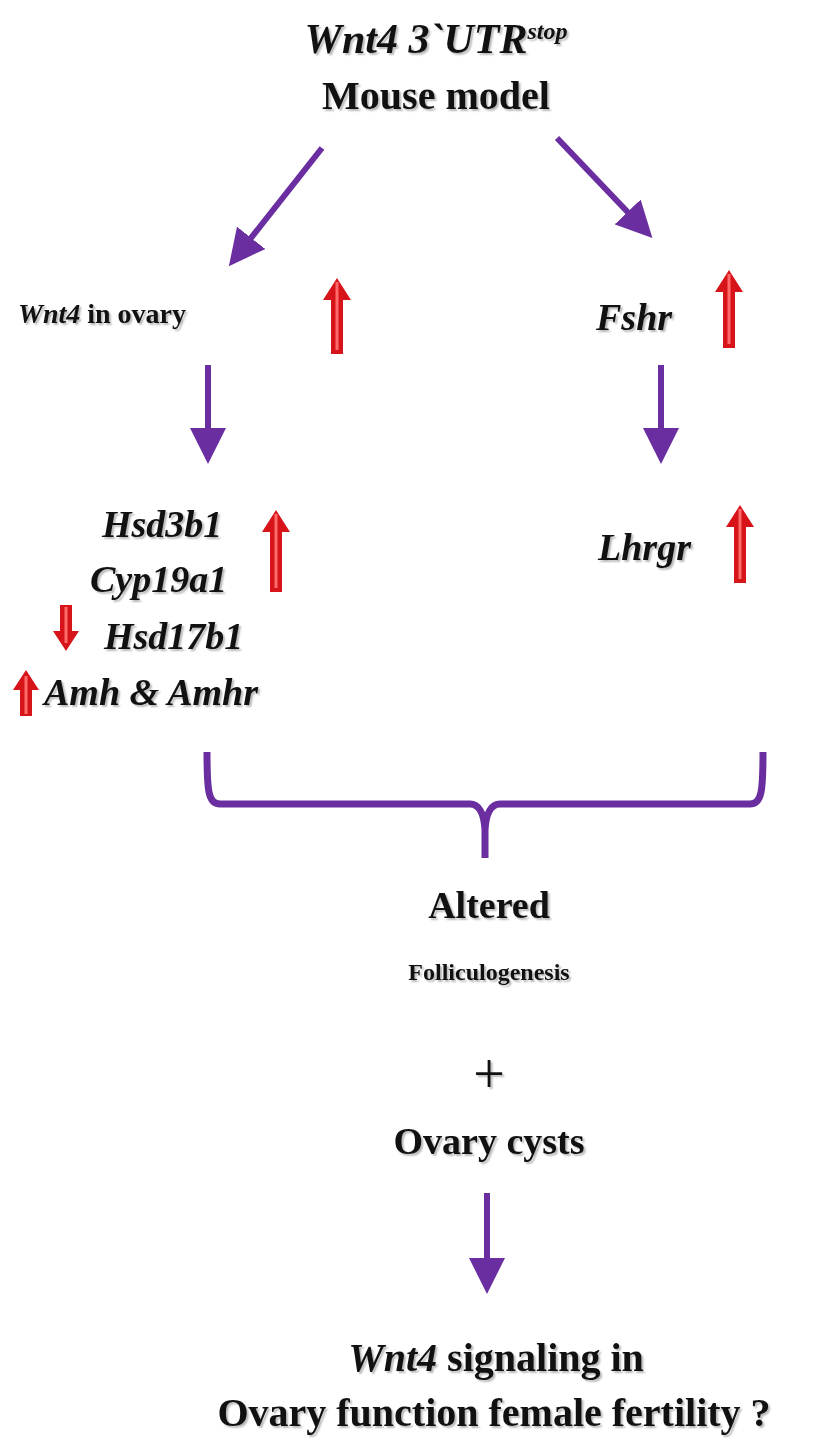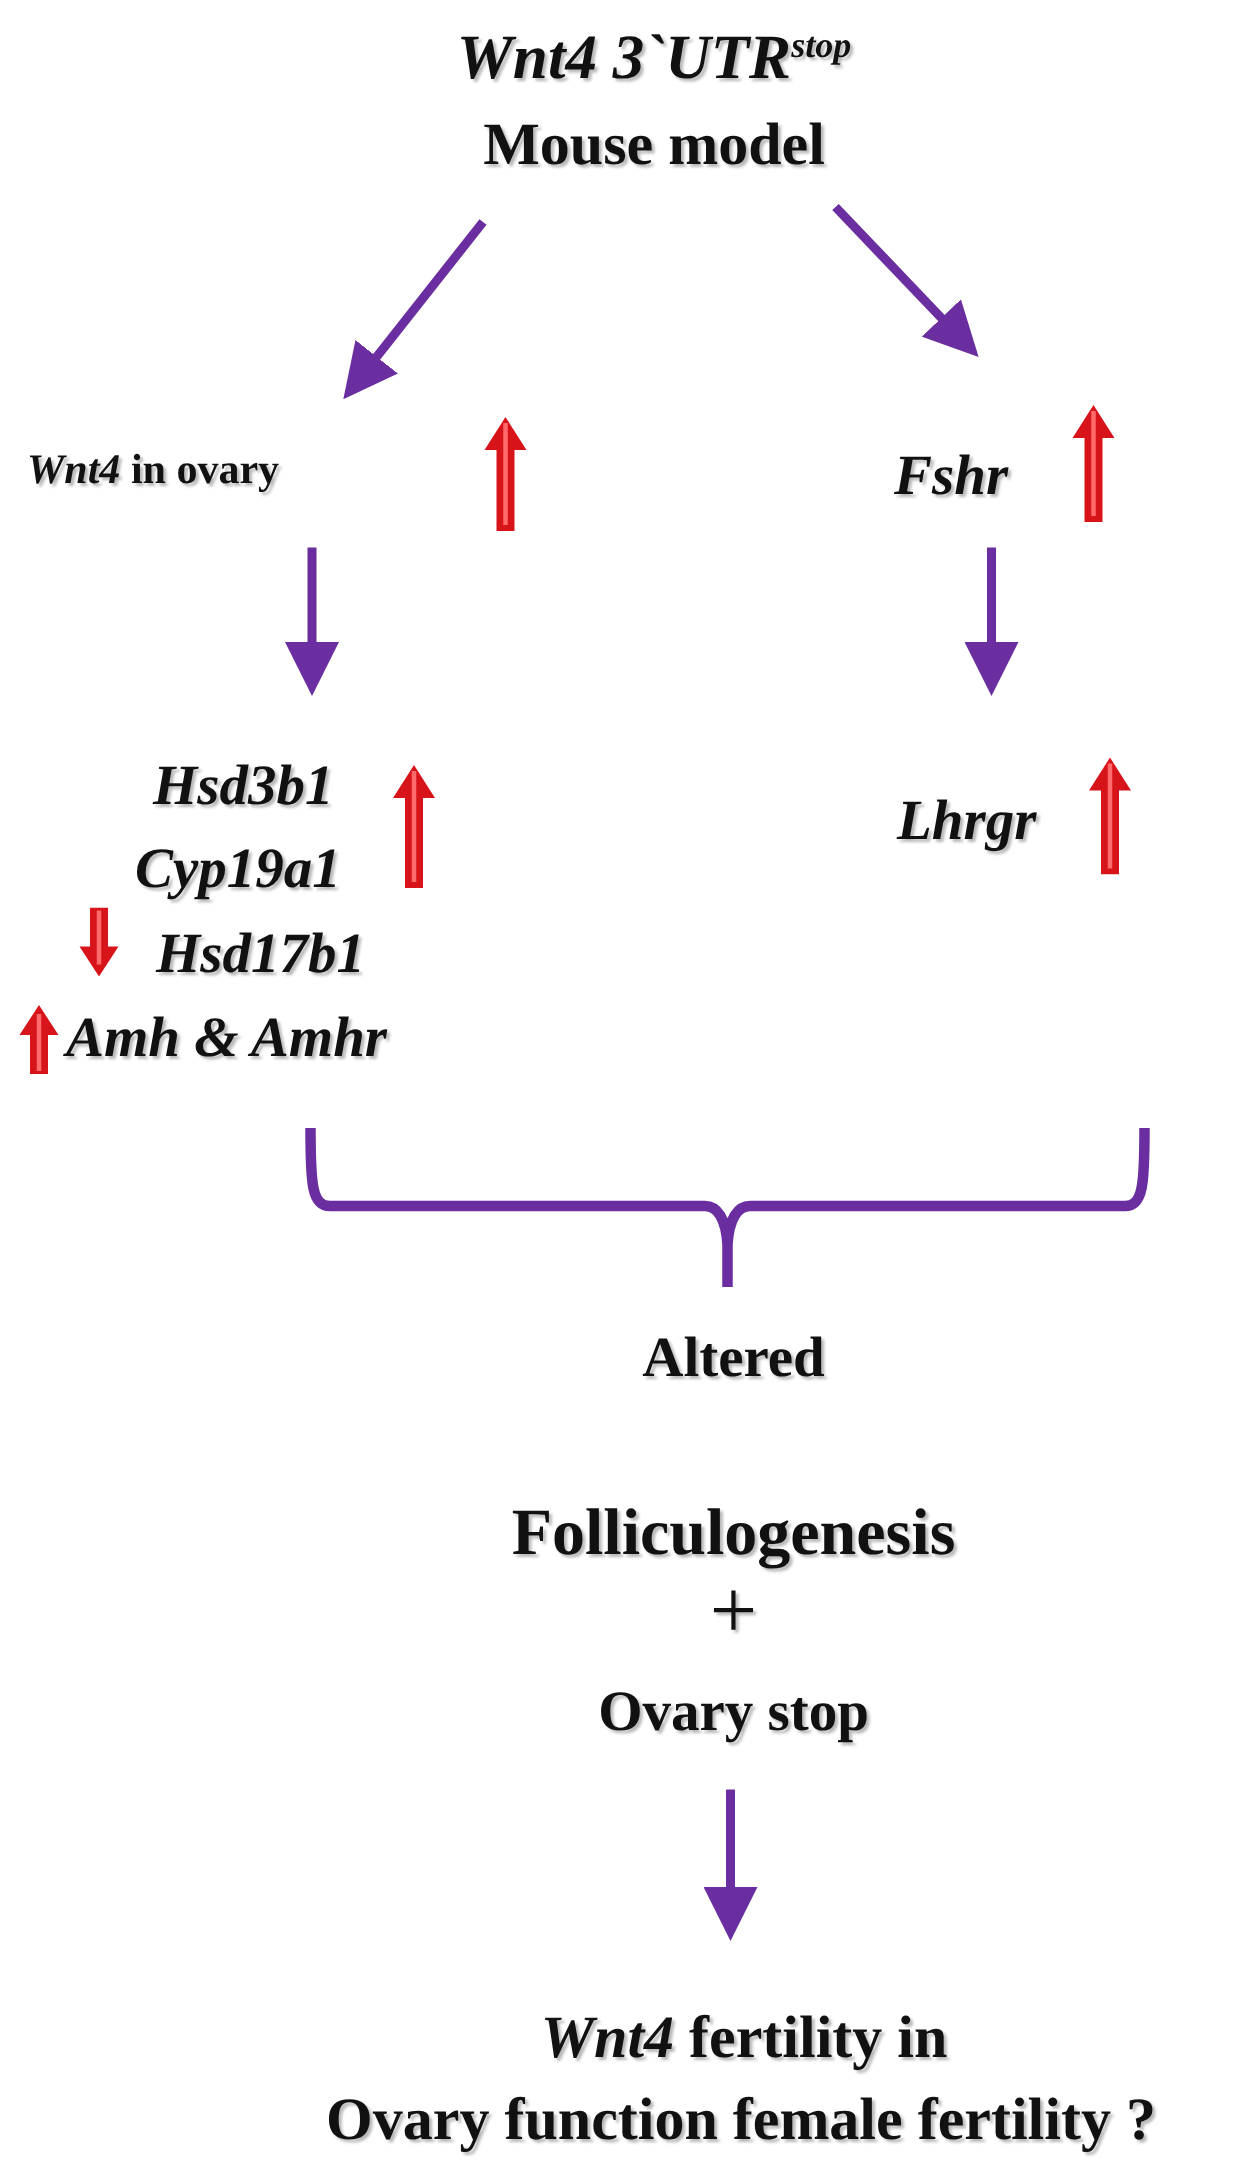--- a/index.html
+++ b/index.html
@@ -67,20 +67,20 @@
   <path d="M15,4 L15,74" stroke="#ff6a6a" stroke-width="3"></path>
 </svg>
 
 <div class="txt it" style="left:598px; top:528px; font-size:38px;">Lhrgr</div>
 <svg class="uarrow" style="left:725px; top:505px;" width="30" height="78" viewBox="0 0 30 78">
   <path d="M15,0 L29,22 L21,22 L21,78 L9,78 L9,22 L1,22 Z" fill="#d8141b"></path>
   <path d="M15,4 L15,74" stroke="#ff6a6a" stroke-width="3"></path>
 </svg>
 
 <div class="txt center" style="left:489px; top:886px; font-size:38px;">Altered</div>
-<div class="txt center" style="left:489px; top:1000px; font-size:44px;">Folliculogenesis</div>
+<div class="txt center" style="left:489px; top:960px; font-size:24px;">Folliculogenesis</div>
 <div class="txt center" style="left:489px; top:1046px; font-size:56px; font-weight:normal;">+</div>
-<div class="txt center" style="left:489px; top:1122px; font-size:38px;">Ovary stop</div>
+<div class="txt center" style="left:489px; top:1122px; font-size:38px;">Ovary cysts</div>
 
 <div class="txt center" style="left:496px; top:1338px; font-size:40px;">
-  <span class="it">Wnt4</span><span> fertility in</span>
+  <span class="it">Wnt4</span><span> signaling in</span>
 </div>
 <div class="txt center" style="left:494px; top:1393px; font-size:40px;">Ovary function female fertility ?</div>
 
 </body></html>

